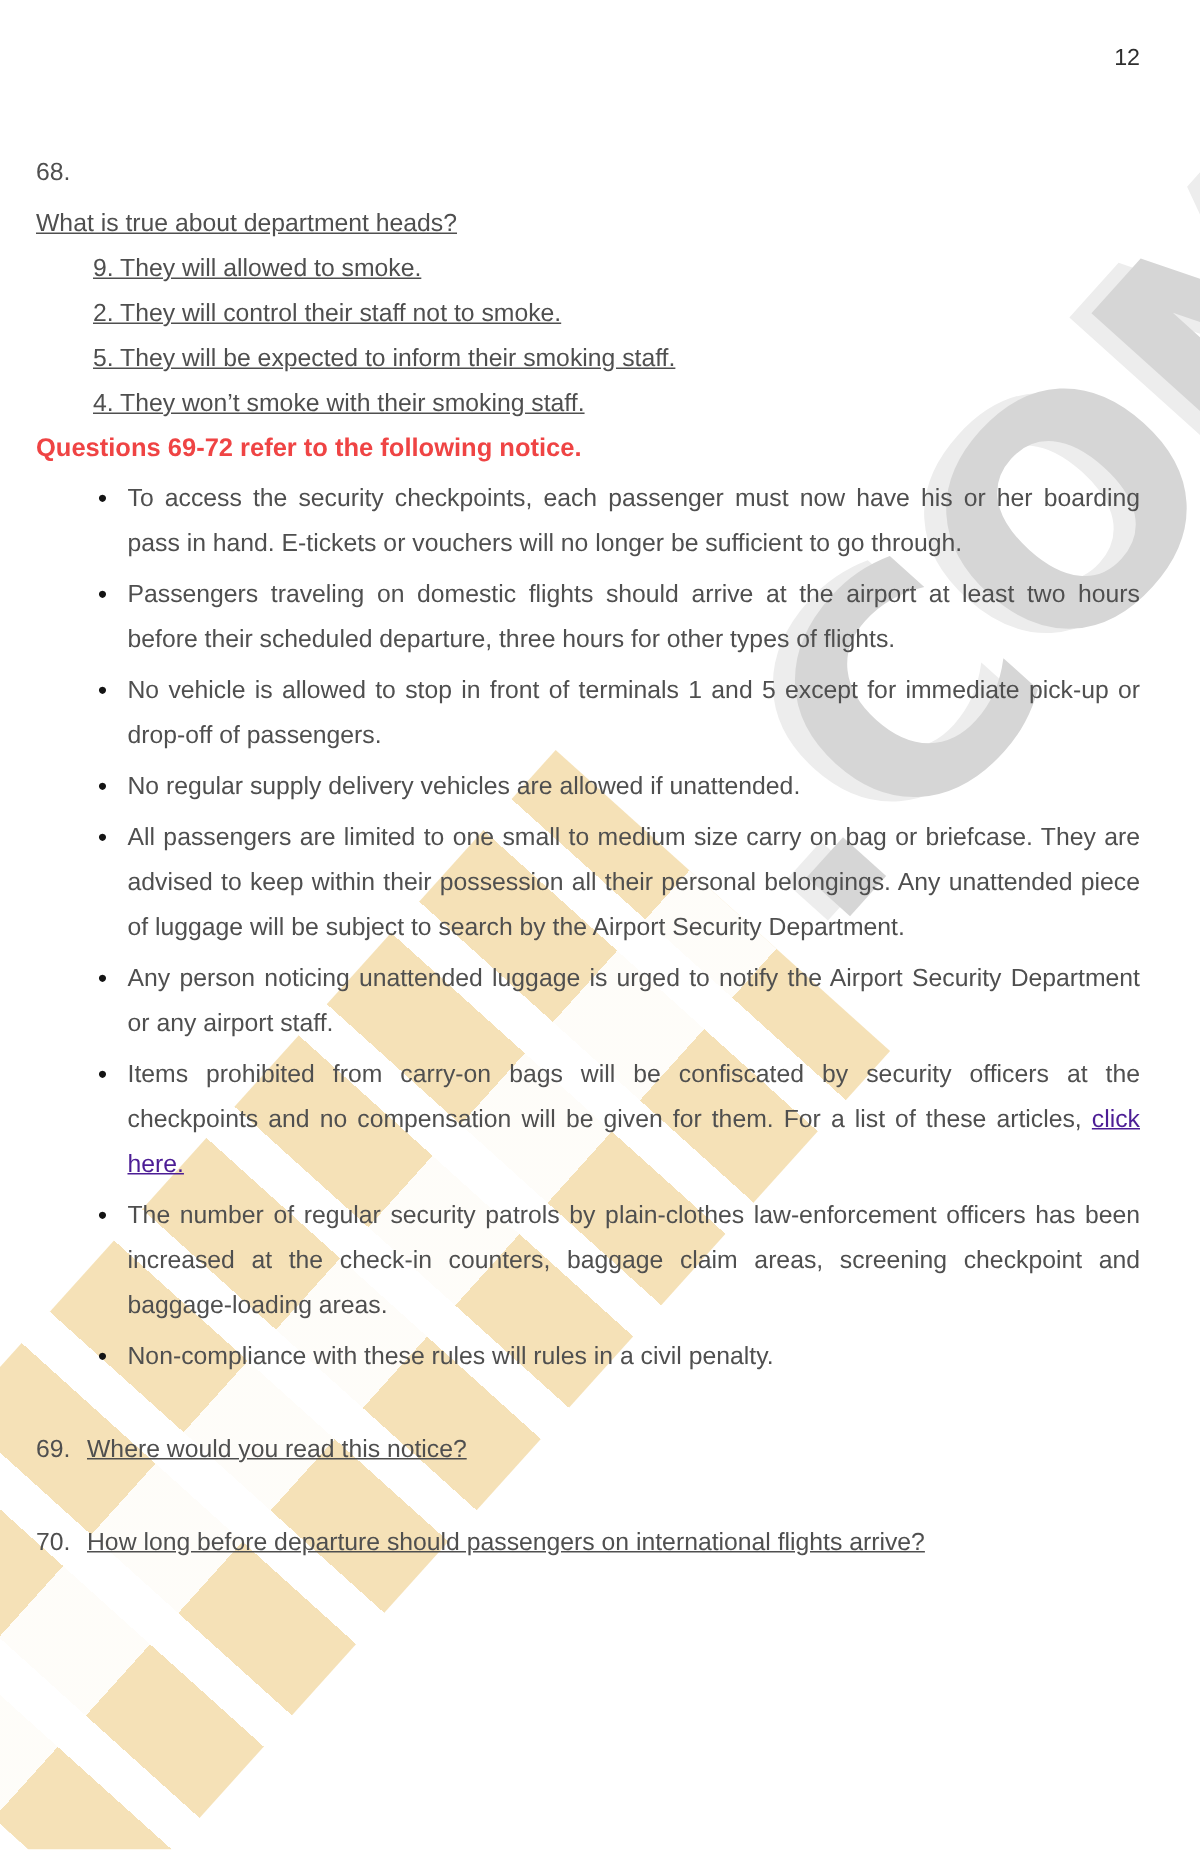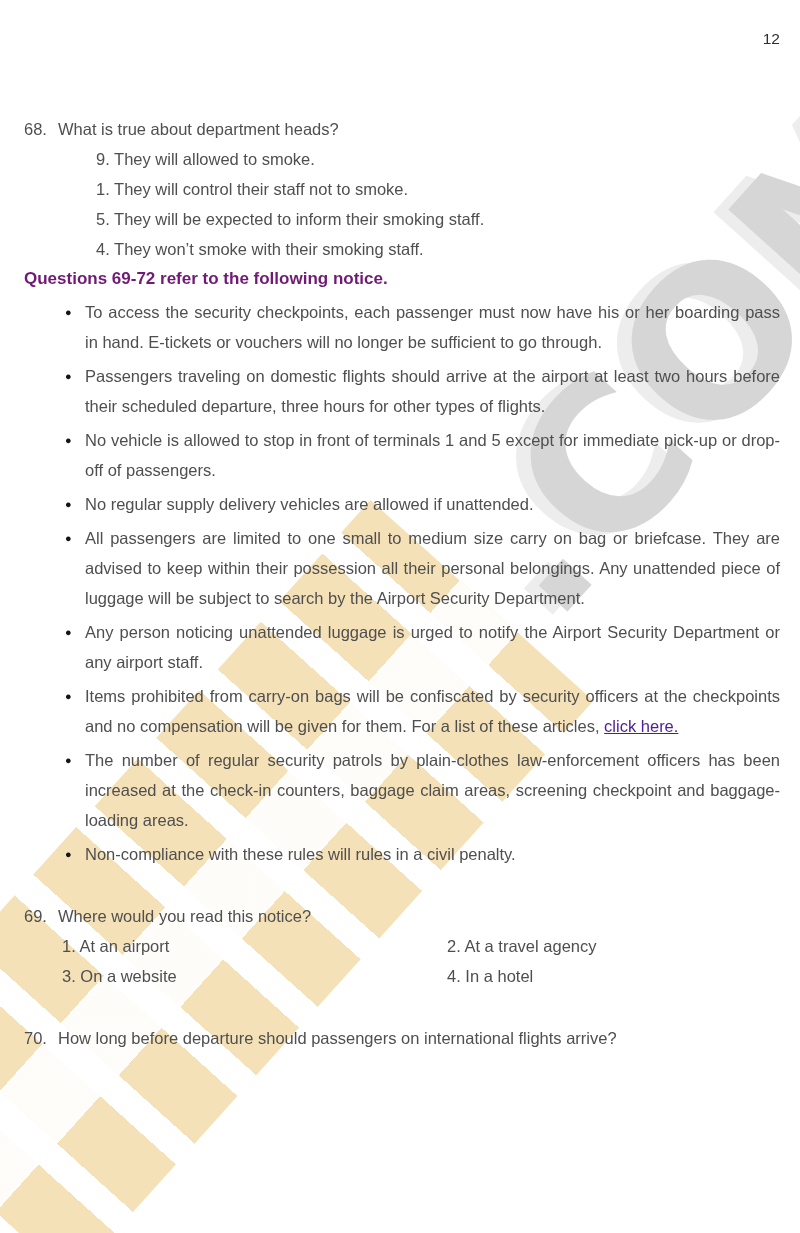--- a/index.html
+++ b/index.html
@@ -50,40 +50,40 @@
     letter-spacing: 2px;
     color: #d6d6d6;
     text-shadow: -12px -9px 0 #ededed;
     white-space: nowrap;
   }
 
   
   .content {
     position: relative;
     z-index: 2;
-    padding: 30px 20px 0 24px;
+    padding: 30px 40px 0 24px;
     font-size: 16.5px;
     line-height: 30px;
   }
   .page-number {
     text-align: right;
     color: #2e2e2e;
     font-size: 15.5px;
     line-height: 18px;
   }
   .question { display: flex; margin-top: 32px; }
   .qnum { flex: 0 0 34px; }
-  .qbody { flex: 1; }
-  .q68 { margin-top: 66px; }
+  .qbody { flex: 1; text-decoration: underline; }
+  .q68 { margin-top: 52px; flex-direction: column; }
   .options-single { margin-left: 38px; }
   .options-single .opt { display: block; }
   .notice-header {
     margin: 0;
     font-weight: bold;
-    color: #701a75;
+    color: #ef4444;
     font-size: 17px;
   }
   .bullets { margin-top: 3px; }
   .bullet-row { display: flex; margin-bottom: 4px; }
   .dot {
     flex: 0 0 20px;
     margin-left: 41px;
     font-size: 11px;
     color: #141414;
     line-height: 30px;
@@ -120,21 +120,21 @@
   <div class="content">
 
     <div class="page-number">12</div>
 
     <div class="question q68">
       <span class="qnum">68.</span>
       <div class="qbody">
         <div>What is true about department heads?</div>
         <div class="options-single">
           <span class="opt">9. They will allowed to smoke.</span>
-          <span class="opt">1. They will control their staff not to smoke.</span>
+          <span class="opt">2. They will control their staff not to smoke.</span>
           <span class="opt">5. They will be expected to inform their smoking staff.</span>
           <span class="opt">4. They won’t smoke with their smoking staff.</span>
         </div>
       </div>
     </div>
 
     <p class="notice-header">Questions 69-72 refer to the following notice.</p>
 
     <div class="bullets">
 
@@ -184,26 +184,20 @@
       </div>
 
     </div>
 
     <div class="question">
       <span class="qnum">69.</span>
       <div class="qbody">
         <div>Where would you read this notice?</div>
       </div>
     </div>
-    <div class="options-grid">
-      <span>1. At an airport</span>
-      <span>2. At a travel agency</span>
-      <span>3. On a website</span>
-      <span>4. In a hotel</span>
-    </div>
 
     <div class="question">
       <span class="qnum">70.</span>
       <div class="qbody">
         <div>How long before departure should passengers on international flights arrive?</div>
       </div>
     </div>
 
   </div>
 </div>

